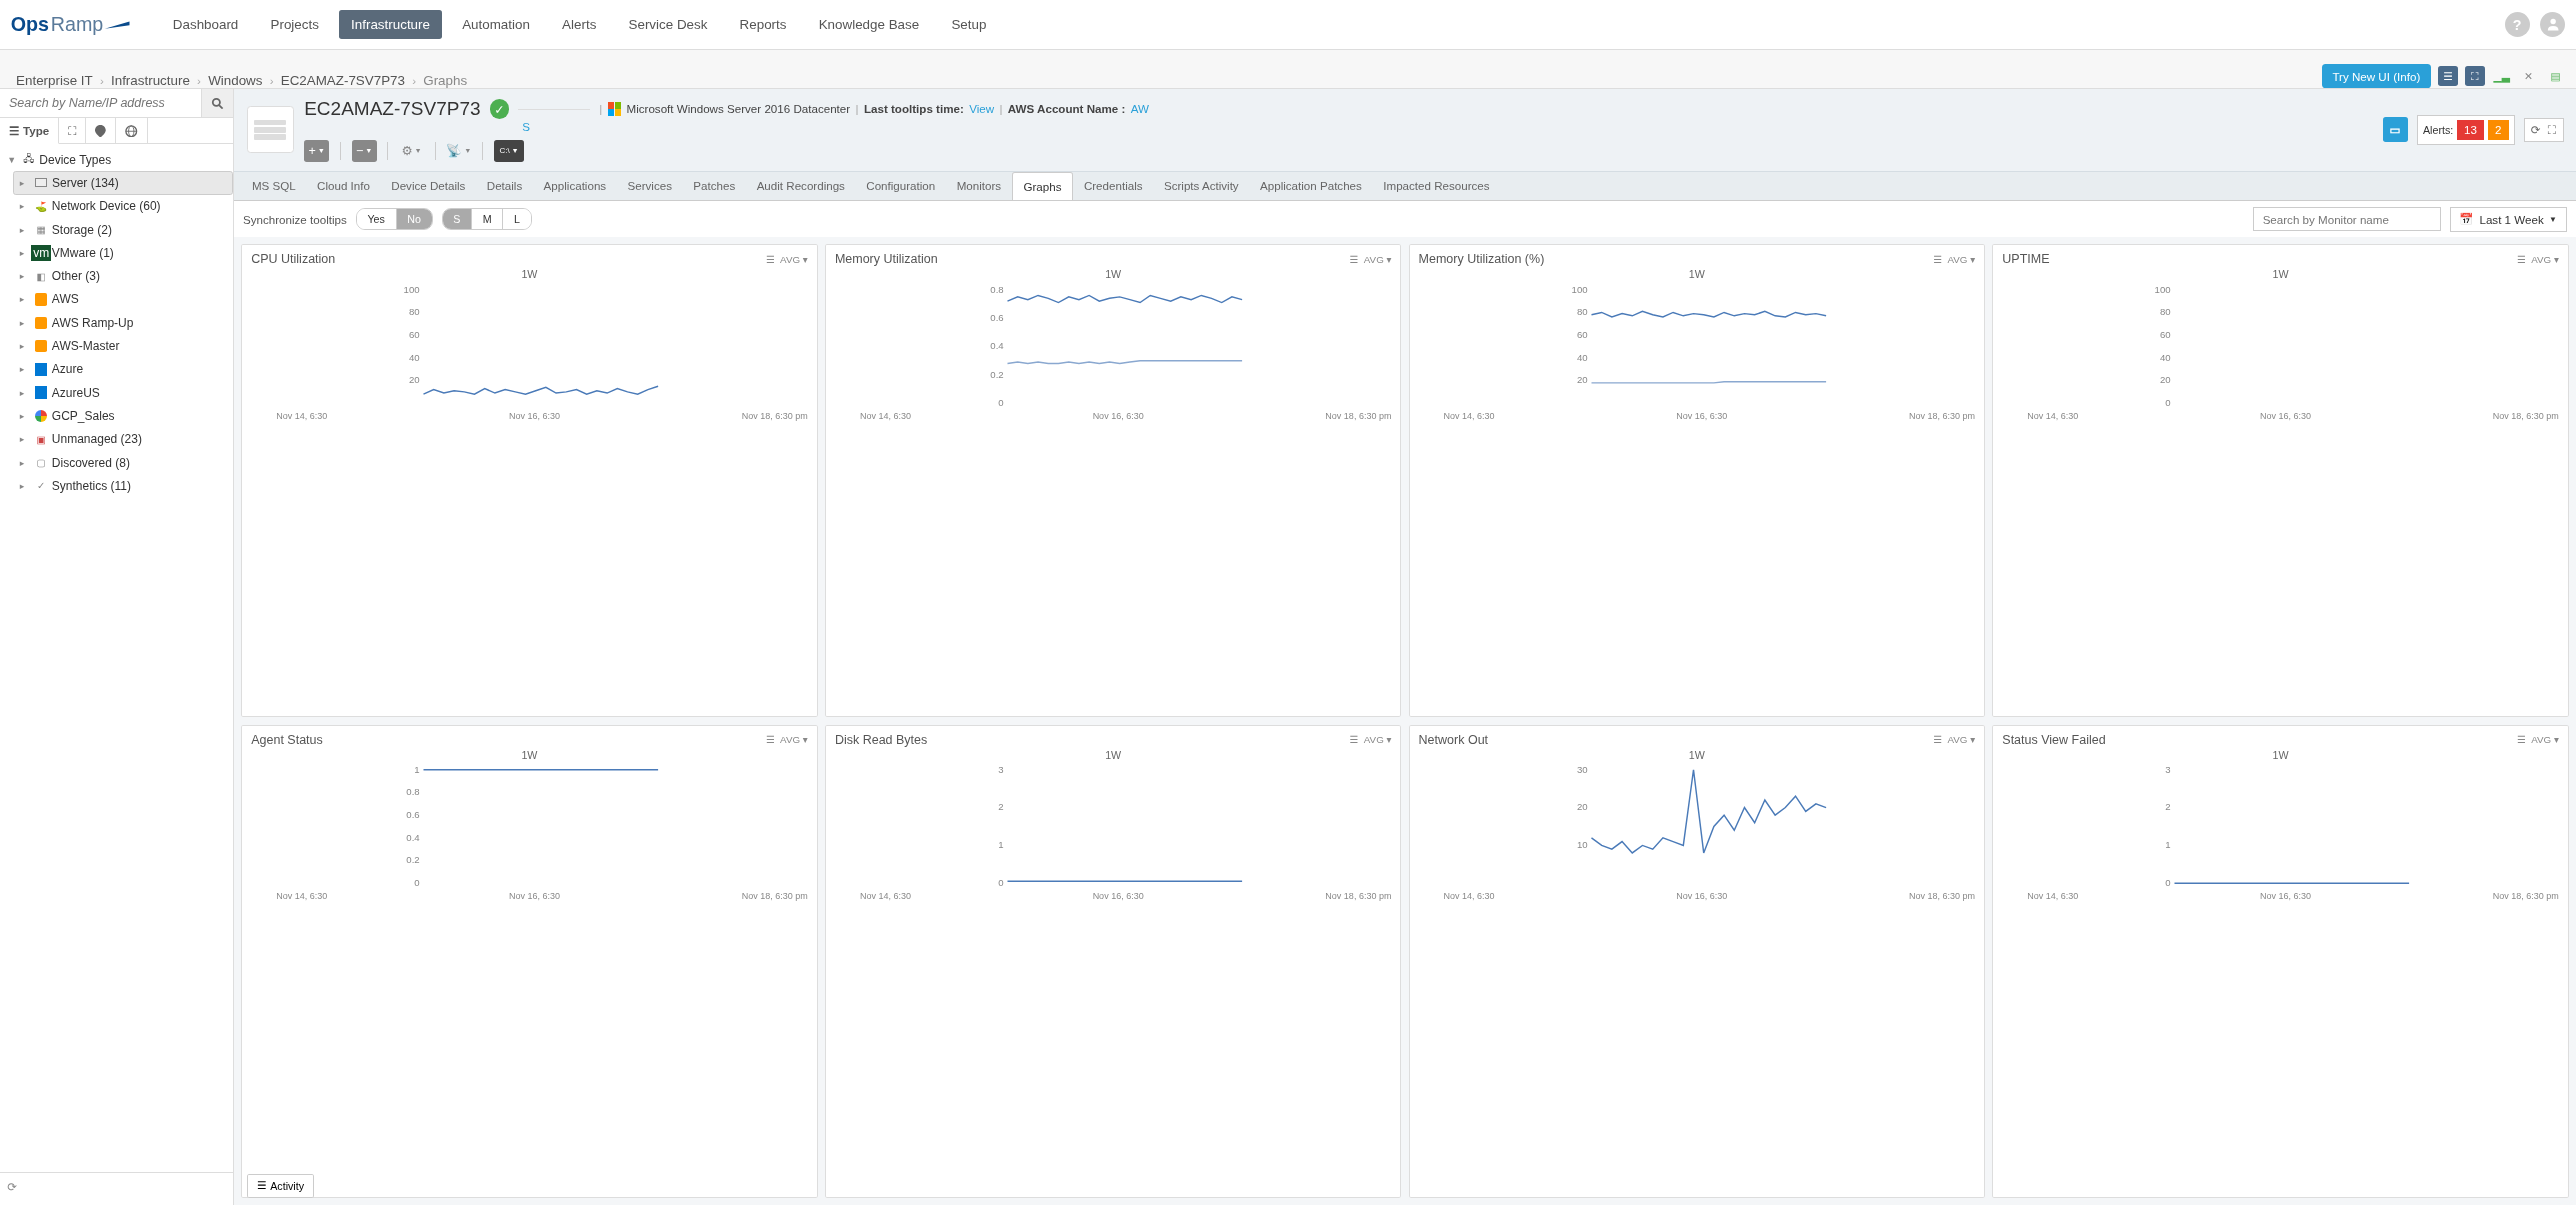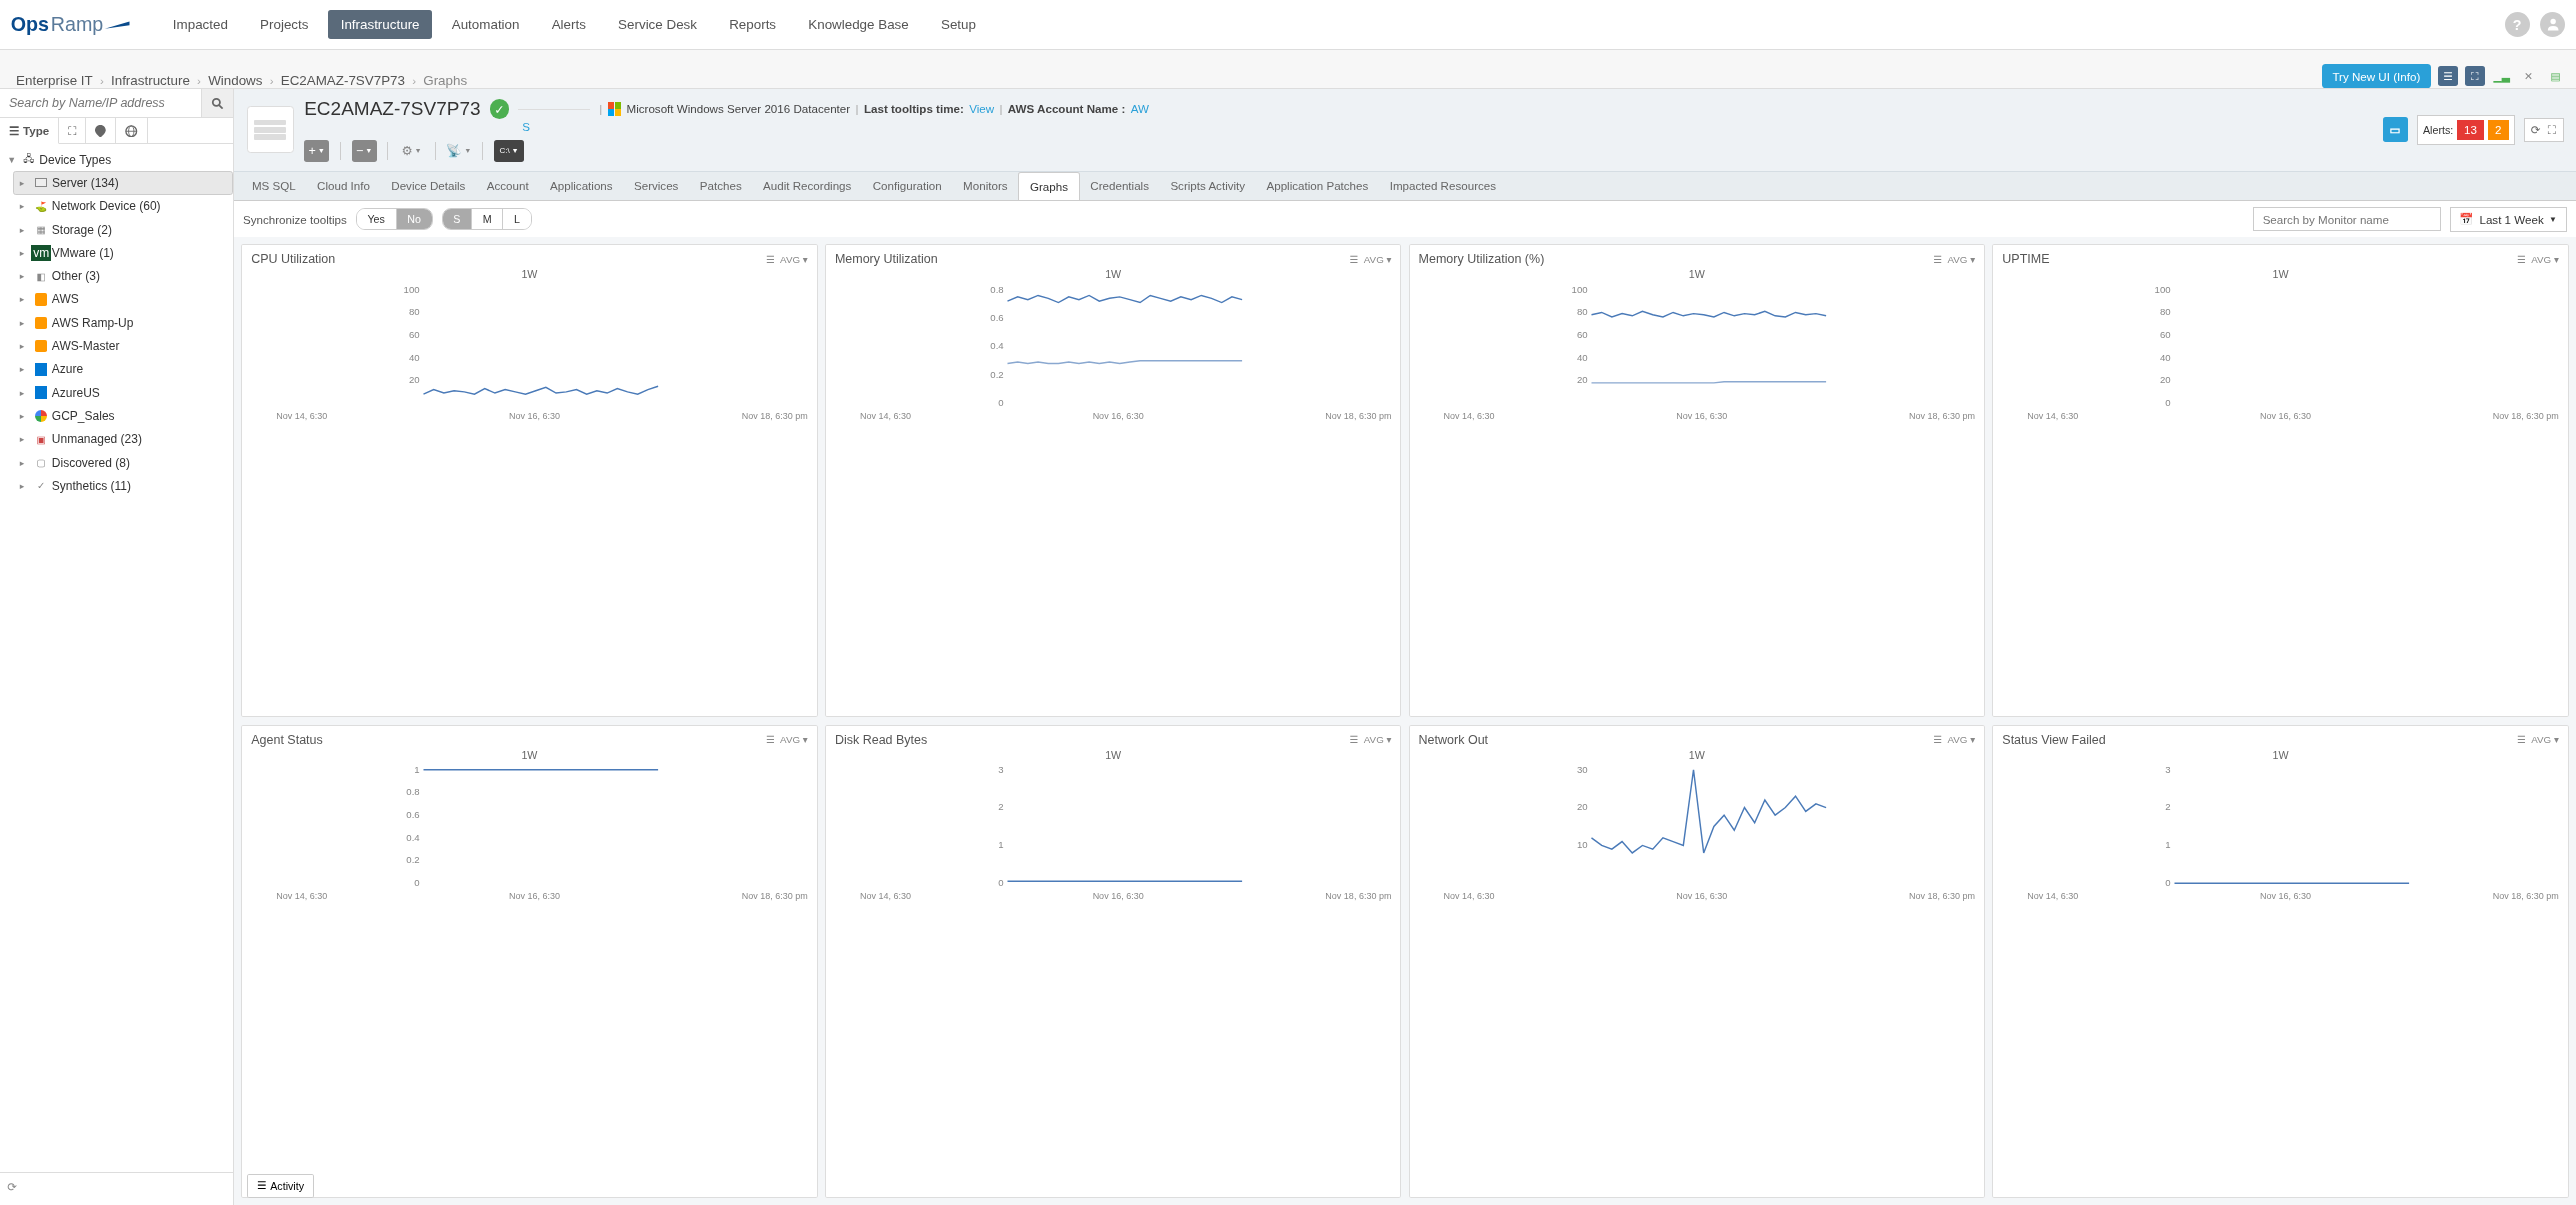--- a/index.html
+++ b/index.html
@@ -104,21 +104,21 @@
 
 <div class="topbar">
   <div class="logo">
     <span class="ops">Ops</span>
       <span class="ramp">Ramp</span>
     <svg width="30" height="12.5" viewBox="0 0 34 14">
         <path d="M2 12 L30 4 L30 8 L2 12 Z" fill="#0a4b8c"></path>
       </svg>
   </div>
   <div class="nav" id="nav">
-      <div class="nav-item">Impacted</div>
+      <div class="nav-item">Dashboard</div>
       <div class="nav-item">Projects</div>
       <div class="nav-item active">Infrastructure</div>
       <div class="nav-item">Automation</div>
       <div class="nav-item">Alerts</div>
       <div class="nav-item">Service Desk</div>
       <div class="nav-item">Reports</div>
       <div class="nav-item">Knowledge Base</div>
       <div class="nav-item">Setup</div>
     </div>
   <div class="top-right">
@@ -352,21 +352,21 @@
             <span>⛶</span>
           </div>
         </div>
       </div>
     </div>
 
     <div class="tabs" id="tabs">
         <div class="tab">MS SQL</div>
         <div class="tab">Cloud Info</div>
         <div class="tab">Device Details</div>
-        <div class="tab">Account</div>
+        <div class="tab">Details</div>
         <div class="tab">Applications</div>
         <div class="tab">Services</div>
         <div class="tab">Patches</div>
         <div class="tab">Audit Recordings</div>
         <div class="tab">Configuration</div>
         <div class="tab">Monitors</div>
         <div class="tab active">Graphs</div>
         <div class="tab">Credentials</div>
         <div class="tab">Scripts Activity</div>
         <div class="tab">Application Patches</div>

